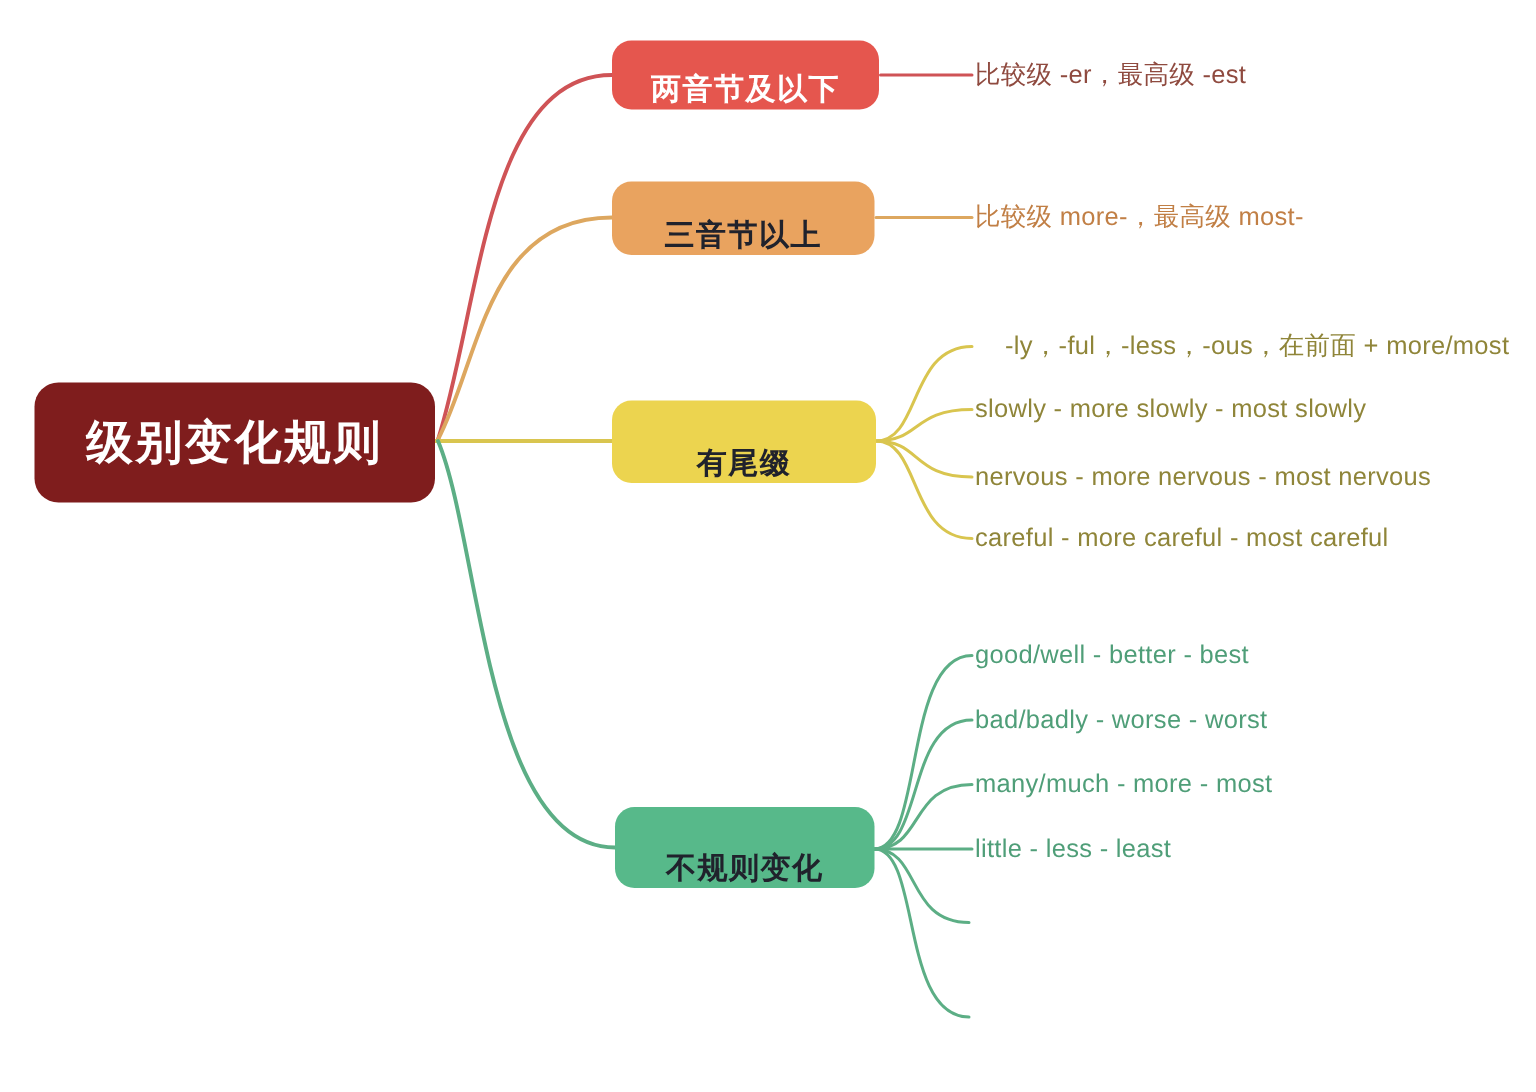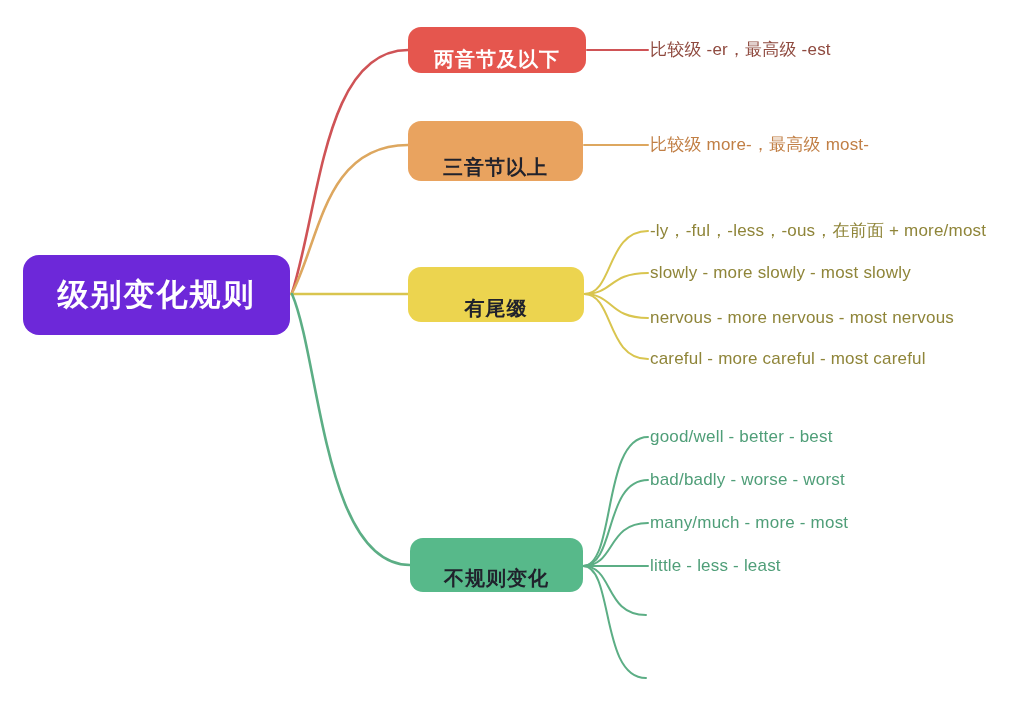--- a/index.html
+++ b/index.html
@@ -11,21 +11,21 @@
   .node{
     position:absolute;display:flex;align-items:center;justify-content:center;
     box-sizing:border-box;cursor:default;
   }
   .root-node{
     left:23px;top:255px;width:267px;height:80px;border-radius:16px;
     font-size:31px;font-weight:bold;letter-spacing:2px;
   }
   .branch-node{border-radius:13px;font-size:20px;font-weight:bold;letter-spacing:1px;align-items:flex-end;}
   .bn0{left:408px;top:27px;width:178px;height:46px;}
-  .bn1{left:408px;top:121px;width:175px;height:60px;}
+  .bn1{left:408px;top:121px;width:175px;height:49px;}
   .bn2{left:408px;top:267px;width:176px;height:55px;}
   .bn3{left:410px;top:538px;width:173px;height:54px;}
   .leaf{
     position:absolute;left:650px;font-size:17px;line-height:22px;letter-spacing:0.2px;
     white-space:nowrap;
   }
   .leaf.wrap{white-space:normal;width:345px;}
 </style>
 </head>
 <body>
@@ -48,42 +48,42 @@
     <path d="M584,294 C614,294 606,359 648,359" stroke-width="2" stroke-linecap="round" stroke="#d9c54f"></path>
 
     <path d="M583,566 C616,566 602,437 648,437" stroke-width="2" stroke-linecap="round" stroke="#5cae85"></path>
     <path d="M583,566 C616,566 604,480 648,480" stroke-width="2" stroke-linecap="round" stroke="#5cae85"></path>
     <path d="M583,566 C616,566 606,523 648,523" stroke-width="2" stroke-linecap="round" stroke="#5cae85"></path>
     <path d="M583,566 L648,566" stroke-width="2" stroke-linecap="round" stroke="#5cae85"></path>
     <path d="M583,566 C614,566 604,615 646,615" stroke-width="2" stroke-linecap="round" stroke="#5cae85"></path>
     <path d="M583,566 C614,566 600,678 646,678" stroke-width="2" stroke-linecap="round" stroke="#5cae85"></path>
   </svg>
 
-  <div class="node root-node" style="background-color: #6d28d9; color: rgb(255, 255, 255);">
+  <div class="node root-node" style="background-color: #7f1d1d; color: rgb(255, 255, 255);">
     <span>级别变化规则</span>
   </div>
 
   <div class="node branch-node bn0" style="background-color: rgb(229, 86, 78); color: rgb(255, 255, 255);">
     <span>两音节及以下</span>
   </div>
   <div class="node branch-node bn1" style="background-color: rgb(233, 163, 95); color: rgb(32, 34, 44);">
     <span>三音节以上</span>
   </div>
   <div class="node branch-node bn2" style="background-color: rgb(236, 212, 79); color: rgb(32, 34, 44);">
     <span>有尾缀</span>
   </div>
   <div class="node branch-node bn3" style="background-color: rgb(87, 185, 138); color: rgb(32, 34, 44);">
     <span>不规则变化</span>
   </div>
 
   <div class="leaf" style="top: 39px; color: rgb(143, 74, 63);">比较级 -er，最高级 -est</div>
 
   <div class="leaf" style="top: 134px; color: rgb(193, 127, 69);">比较级 more-，最高级 most-</div>
 
-  <div class="leaf" style="top: 220px; color: rgb(143, 133, 57);">-ly，-ful，-less，-ous，在前面 + more/most</div>
+  <div class="leaf" style="top: 220px; color: rgb(143, 133, 57); margin-left: 20px;">-ly，-ful，-less，-ous，在前面 + more/most</div>
   <div class="leaf" style="top: 262px; color: rgb(143, 133, 57);">slowly - more slowly - most slowly</div>
   <div class="leaf" style="top: 307px; color: rgb(143, 133, 57);">nervous - more nervous - most nervous</div>
   <div class="leaf" style="top: 426px; color: rgb(79, 158, 120);">good/well - better - best</div>
 
   <div class="leaf" style="top: 348px; color: rgb(143, 133, 57);">careful - more careful - most careful</div>
   <div class="leaf" style="top: 469px; color: rgb(79, 158, 120);">bad/badly - worse - worst</div>
   <div class="leaf" style="top: 512px; color: rgb(79, 158, 120);">many/much - more - most</div>
   <div class="leaf" style="top: 555px; color: rgb(79, 158, 120);">little - less - least</div>
 
 </div>

